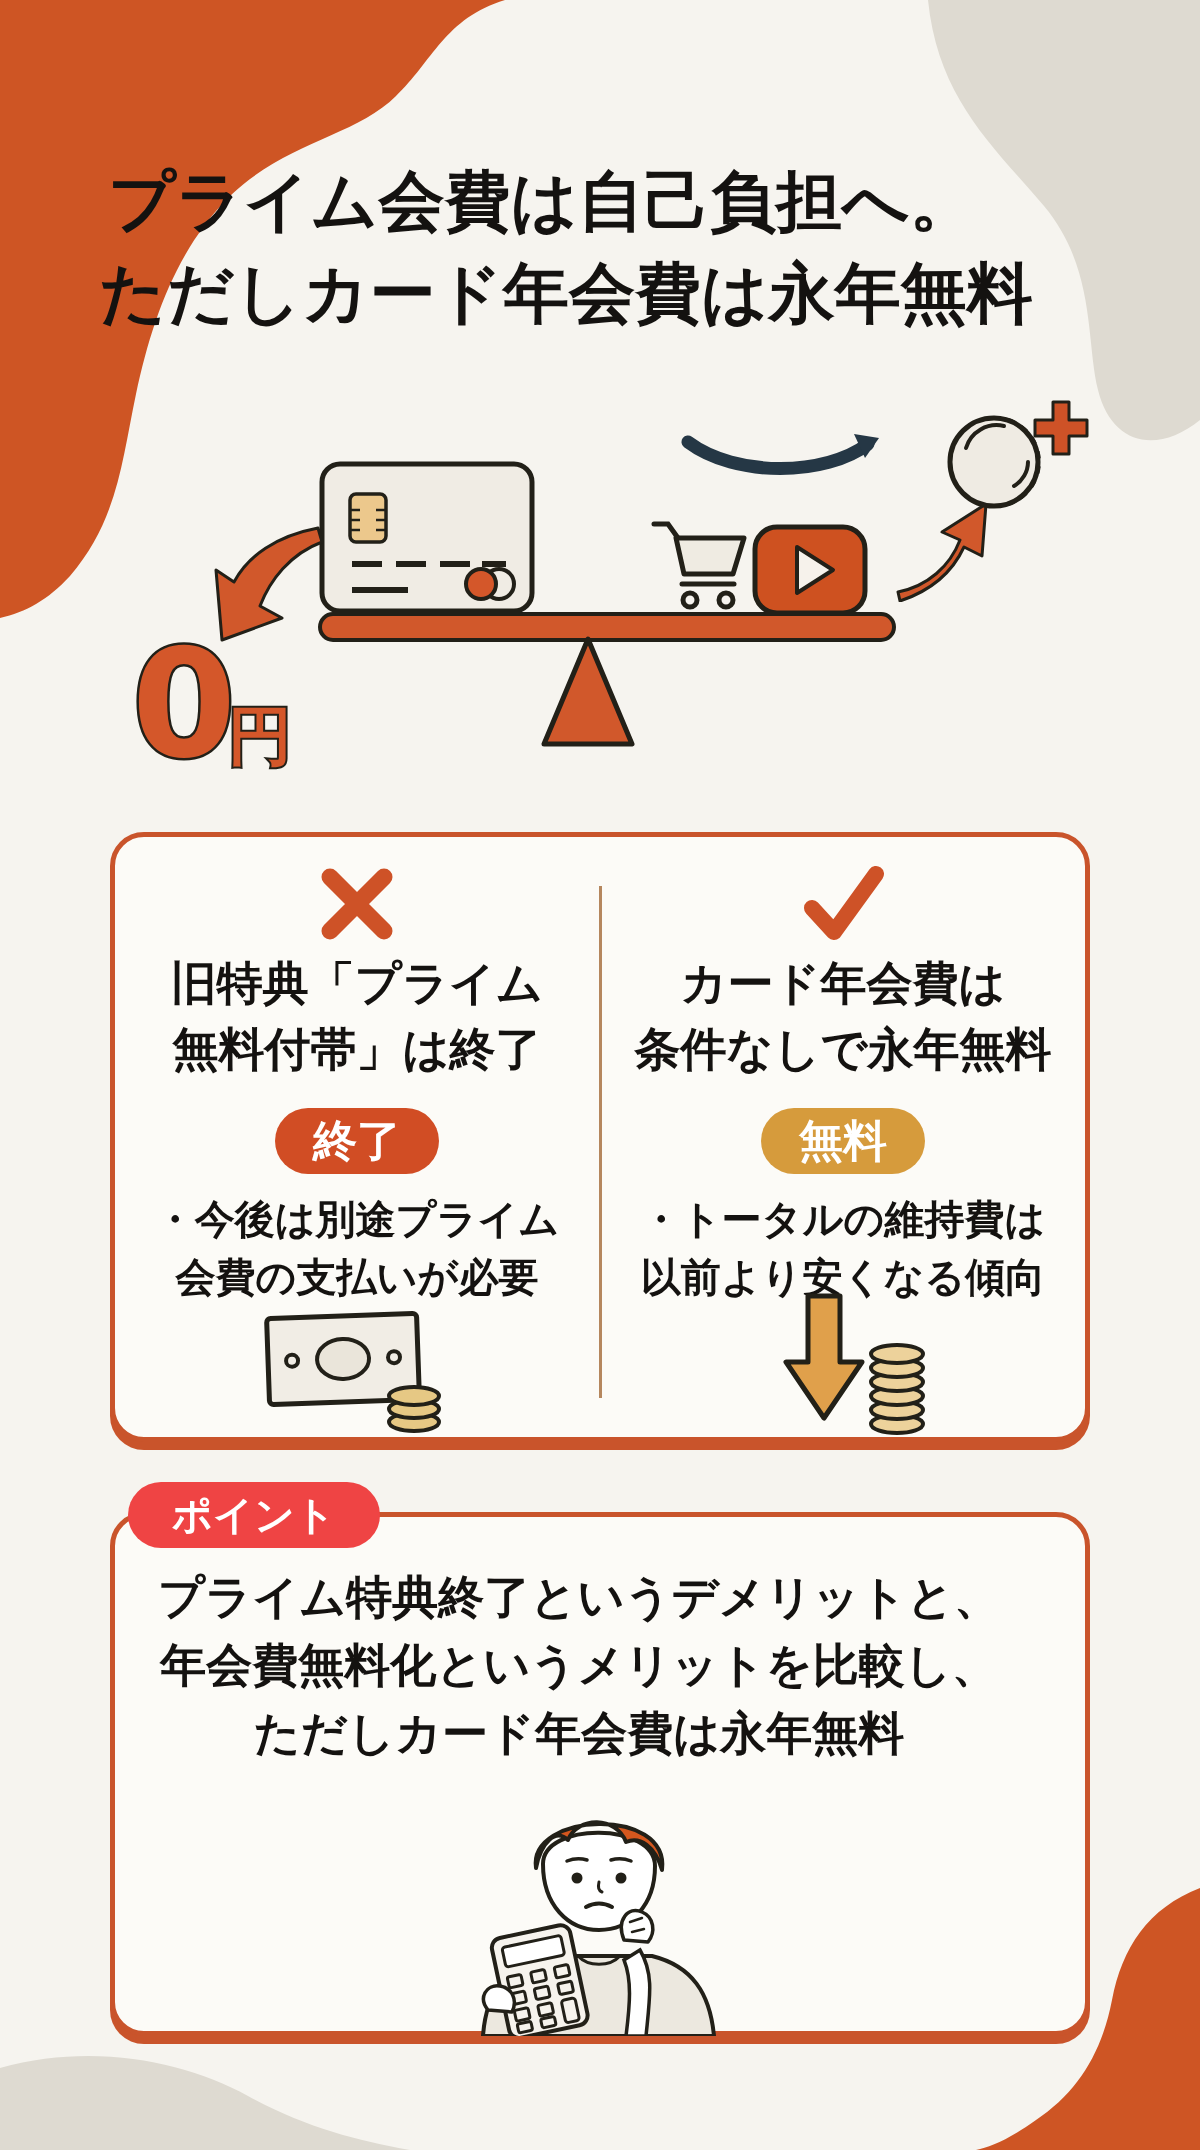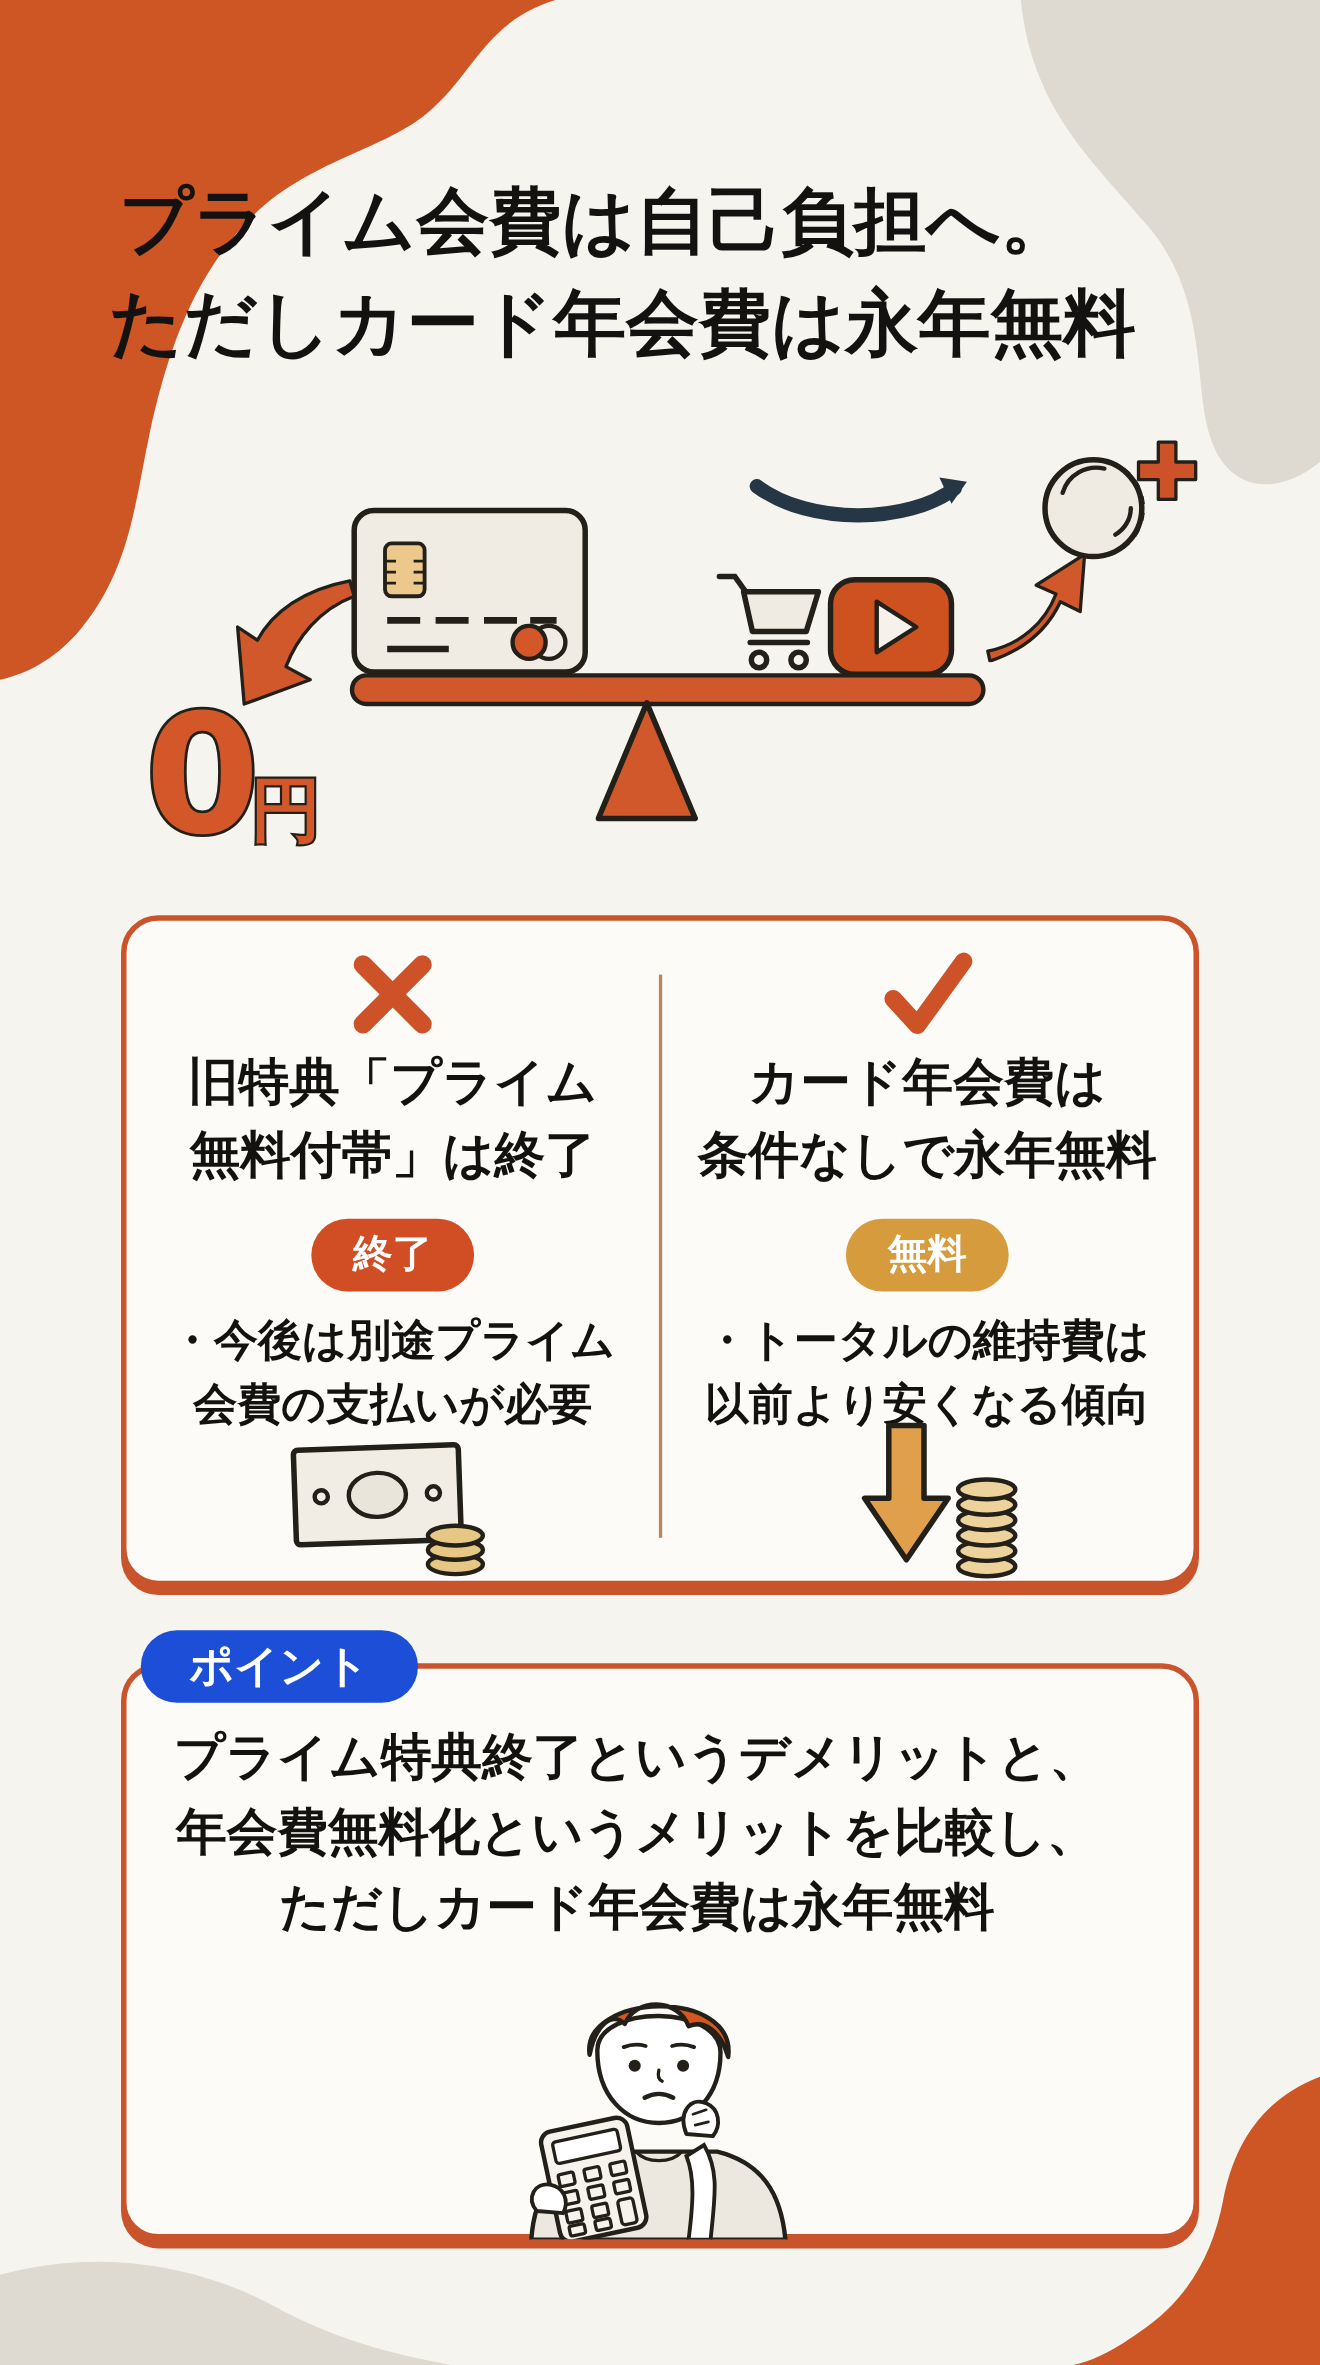--- a/index.html
+++ b/index.html
@@ -62,36 +62,36 @@
 
   .mark-wrap { top:864px; }
   .heading { font-weight:bold; font-size:46px; line-height:62px; color:#141210; }
   .h1 { top:952px; }
   .h2 { top:1018px; }
 
   .badge-row { top:1108px; }
   .pill {
     display:inline-block; padding:8px 38px;
     border-radius:34px; color:#FFFFFF;
-    font-weight:bold; font-size:36px; line-height:50px;
+    font-weight:bold; font-size:44px; line-height:50px;
   }
   .pill-ended { background:#D14D24; }
   .pill-free  { background:#D69B3C;text-align:right; }
 
   .bullet { font-weight:bold; font-size:40px; line-height:54px; color:#141210; }
   .b1 { top:1192px; }
   .b2 { top:1250px; }
 
   #money-icon     { left:262px; top:1308px; }
   #cost-down-icon { left:766px; top:1292px; }
 
   
   #point-badge {
     left:128px; top:1482px; z-index:3;
-    background:#1d4ed8; color:#fff;
+    background:#ef4444; color:#fff;
     font-weight:bold; font-size:40px; line-height:46px;
     padding:10px 44px; border-radius:34px;
   }
   .point-line {
     position:absolute; left:110px; width:938px; text-align:center;
     font-weight:bold; font-size:46px; line-height:62px; color:#141210;
   }
   #pl1 { top:1566px; }
   #pl2 { top:1634px; }
   #pl3 { top:1702px; }

